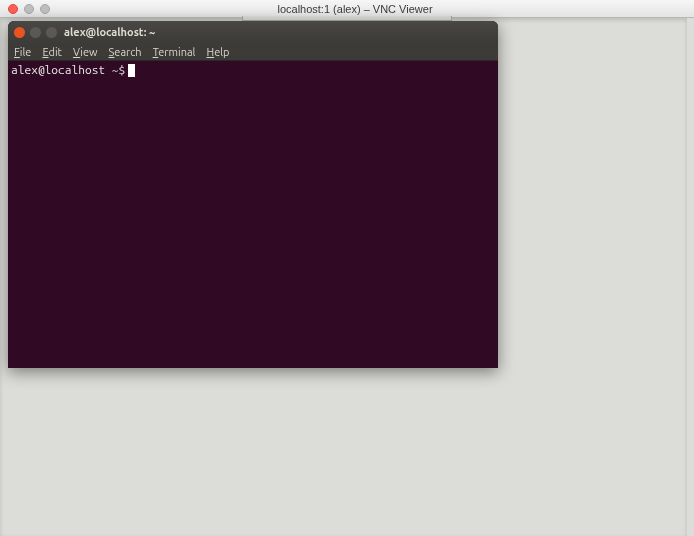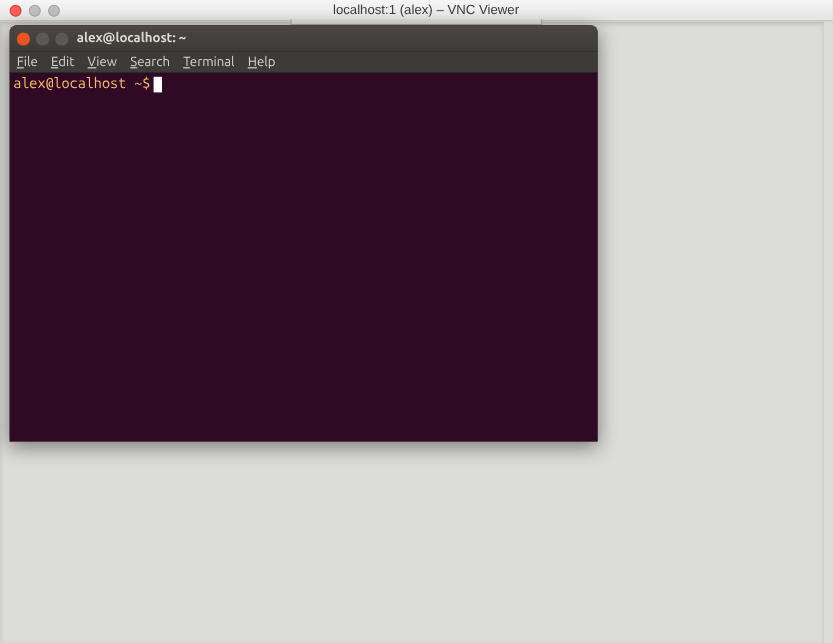--- a/index.html
+++ b/index.html
@@ -125,21 +125,21 @@
     }
     .term-body {
       position: absolute;
       top: 40px;
       left: 0;
       right: 0;
       bottom: 0;
       background: #300a24;
       font-family: "Ubuntu Mono", "DejaVu Sans Mono", Menlo, Consolas, monospace;
       font-size: 12px;
-      color: #fdba74;
+      color: #e5e5e5;
       padding: 2px 3px;
       line-height: 14px;
     }
     .prompt-line {
       white-space: pre;
       display: flex;
       align-items: center;
     }
     .cursor-block {
       display: inline-block;

